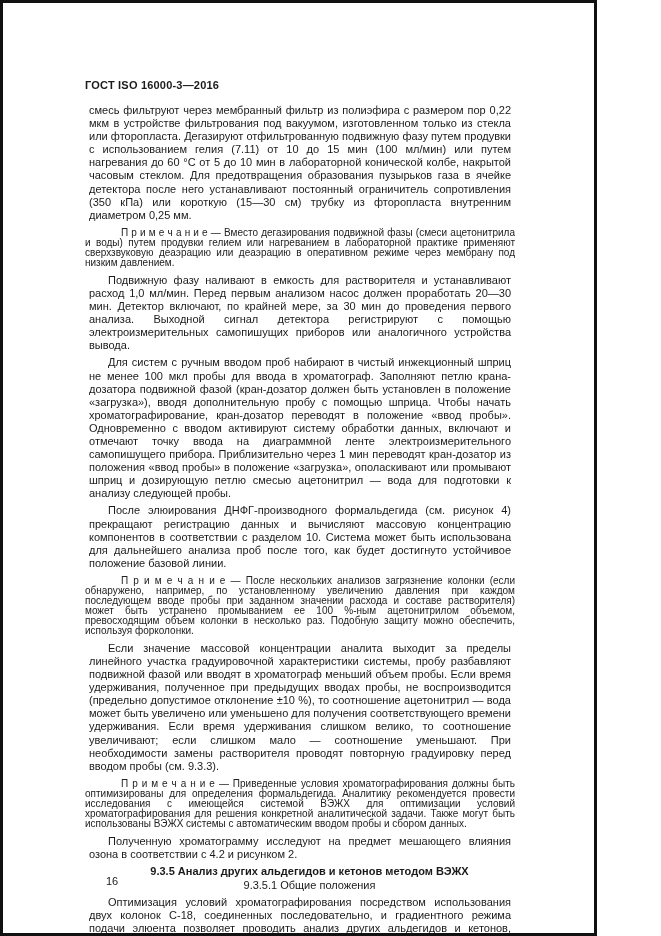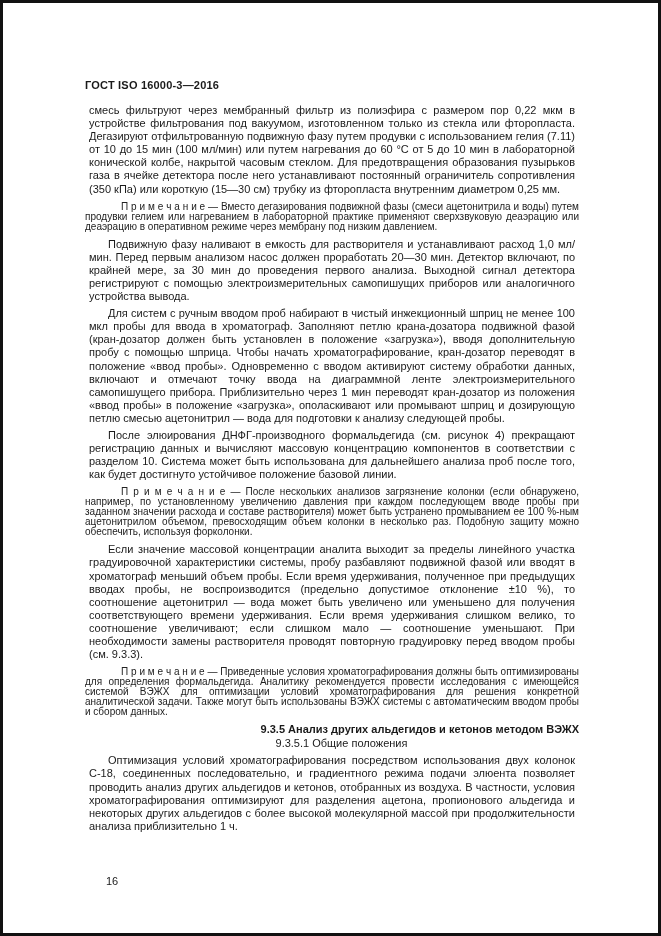--- a/index.html
+++ b/index.html
@@ -3,21 +3,21 @@
 <meta charset="utf-8">
 <style>
   html, body {
     margin: 0;
     padding: 0;
     background: #ffffff;
     font-family: "Liberation Sans", sans-serif;
   }
   .sheet {
     position: relative;
-    width: 661px;
+    width: 597px;
     height: 936px;
     box-sizing: border-box;
     background: #ffffff;
     border: 3px solid #111111;
     overflow: hidden;
   }
   .content {
     box-sizing: border-box;
     padding: 76px 79px 0 82px;
     color: #1a1a1a;
@@ -45,21 +45,21 @@
     text-align: justify;
     text-indent: 36px;
     color: #222222;
   }
   .heading {
     font-size: 11px;
     line-height: 13.1px;
     font-weight: bold;
     margin: 3px 0 1px 0;
     text-indent: 19px;
-    text-align: right;
+    text-align: center;
   }
   .subheading {
     font-size: 11px;
     line-height: 13.1px;
     font-weight: normal;
     margin: 0 0 1px 0;
     text-indent: 19px;
     text-align: center;
   }
   .page-number {
@@ -79,19 +79,20 @@
     <div class="doc-header">ГОСТ ISO 16000-3—2016</div>
 
     <p class="para no-indent">смесь фильтруют через мембранный фильтр из полиэфира с размером пор 0,22 мкм в устройстве фильтрования под вакуумом, изготовленном только из стекла или фторопласта. Дегазируют отфильтрованную подвижную фазу путем продувки с использованием гелия (7.11) от 10 до 15 мин (100 мл/мин) или путем нагревания до 60 °С от 5 до 10 мин в лабораторной конической колбе, накрытой часовым стеклом. Для предотвращения образования пузырьков газа в ячейке детектора после него устанавливают постоянный ограничитель сопротивления (350 кПа) или короткую (15—30 см) трубку из фторопласта внутренним диаметром 0,25 мм.</p>
     <p class="note">П р и м е ч а н и е — Вместо дегазирования подвижной фазы (смеси ацетонитрила и воды) путем продувки гелием или нагреванием в лабораторной практике применяют сверхзвуковую деаэрацию или деаэрацию в оперативном режиме через мембрану под низким давлением.</p>
     <p class="para">Подвижную фазу наливают в емкость для растворителя и устанавливают расход 1,0 мл/мин. Перед первым анализом насос должен проработать 20—30 мин. Детектор включают, по крайней мере, за 30 мин до проведения первого анализа. Выходной сигнал детектора регистрируют с помощью электроизмерительных самопишущих приборов или аналогичного устройства вывода.</p>
     <p class="para">Для систем с ручным вводом проб набирают в чистый инжекционный шприц не менее 100 мкл пробы для ввода в хроматограф. Заполняют петлю крана-дозатора подвижной фазой (кран-дозатор должен быть установлен в положение «загрузка»), вводя дополнительную пробу с помощью шприца. Чтобы начать хроматографирование, кран-дозатор переводят в положение «ввод пробы». Одновременно с вводом активируют систему обработки данных, включают и отмечают точку ввода на диаграммной ленте электроизмерительного самопишущего прибора. Приблизительно через 1 мин переводят кран-дозатор из положения «ввод пробы» в положение «загрузка», ополаскивают или промывают шприц и дозирующую петлю смесью ацетонитрил — вода для подготовки к анализу следующей пробы.</p>
     <p class="para">После элюирования ДНФГ-производного формальдегида (см. рисунок 4) прекращают регистрацию данных и вычисляют массовую концентрацию компонентов в соответствии с разделом 10. Система может быть использована для дальнейшего анализа проб после того, как будет достигнуто устойчивое положение базовой линии.</p>
     <p class="note">П р и м е ч а н и е — После нескольких анализов загрязнение колонки (если обнаружено, например, по установленному увеличению давления при каждом последующем вводе пробы при заданном значении расхода и составе растворителя) может быть устранено промыванием ее 100 %-ным ацетонитрилом объемом, превосходящим объем колонки в несколько раз. Подобную защиту можно обеспечить, используя форколонки.</p>
     <p class="para">Если значение массовой концентрации аналита выходит за пределы линейного участка градуировочной характеристики системы, пробу разбавляют подвижной фазой или вводят в хроматограф меньший объем пробы. Если время удерживания, полученное при предыдущих вводах пробы, не воспроизводится (предельно допустимое отклонение ±10 %), то соотношение ацетонитрил — вода может быть увеличено или уменьшено для получения соответствующего времени удерживания. Если время удерживания слишком велико, то соотношение увеличивают; если слишком мало — соотношение уменьшают. При необходимости замены растворителя проводят повторную градуировку перед вводом пробы (см. 9.3.3).</p>
     <p class="note">П р и м е ч а н и е — Приведенные условия хроматографирования должны быть оптимизированы для определения формальдегида. Аналитику рекомендуется провести исследования с имеющейся системой ВЭЖХ для оптимизации условий хроматографирования для решения конкретной аналитической задачи. Также могут быть использованы ВЭЖХ системы с автоматическим вводом пробы и сбором данных.</p>
+    <p class="para">Полученную хроматограмму исследуют на предмет мешающего влияния озона в соответствии с 4.2 и рисунком 2.</p>
     <p class="heading">9.3.5 Анализ других альдегидов и кетонов методом ВЭЖХ</p>
     <p class="subheading">9.3.5.1 Общие положения</p>
     <p class="para">Оптимизация условий хроматографирования посредством использования двух колонок С-18, соединенных последовательно, и градиентного режима подачи элюента позволяет проводить анализ других альдегидов и кетонов, отобранных из воздуха. В частности, условия хроматографирования оптимизируют для разделения ацетона, пропионового альдегида и некоторых других альдегидов с более высокой молекулярной массой при продолжительности анализа приблизительно 1 ч.</p>
   </div>
 
   <div class="page-number">16</div>
 </div>
 
 </body></html>

